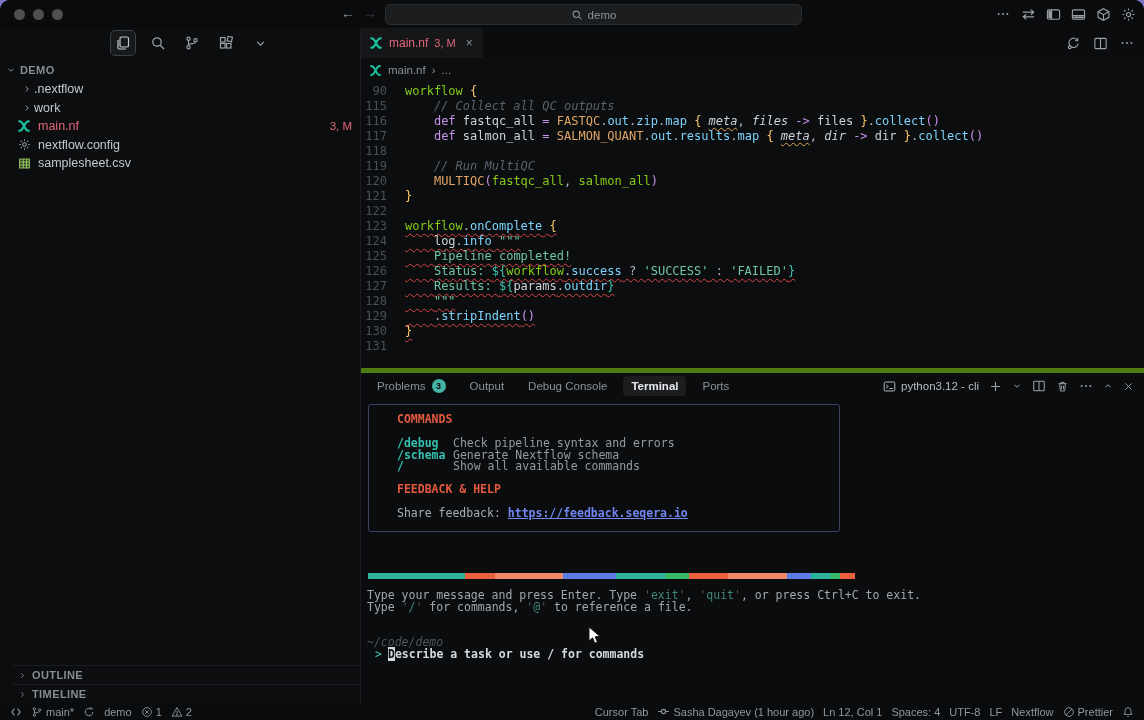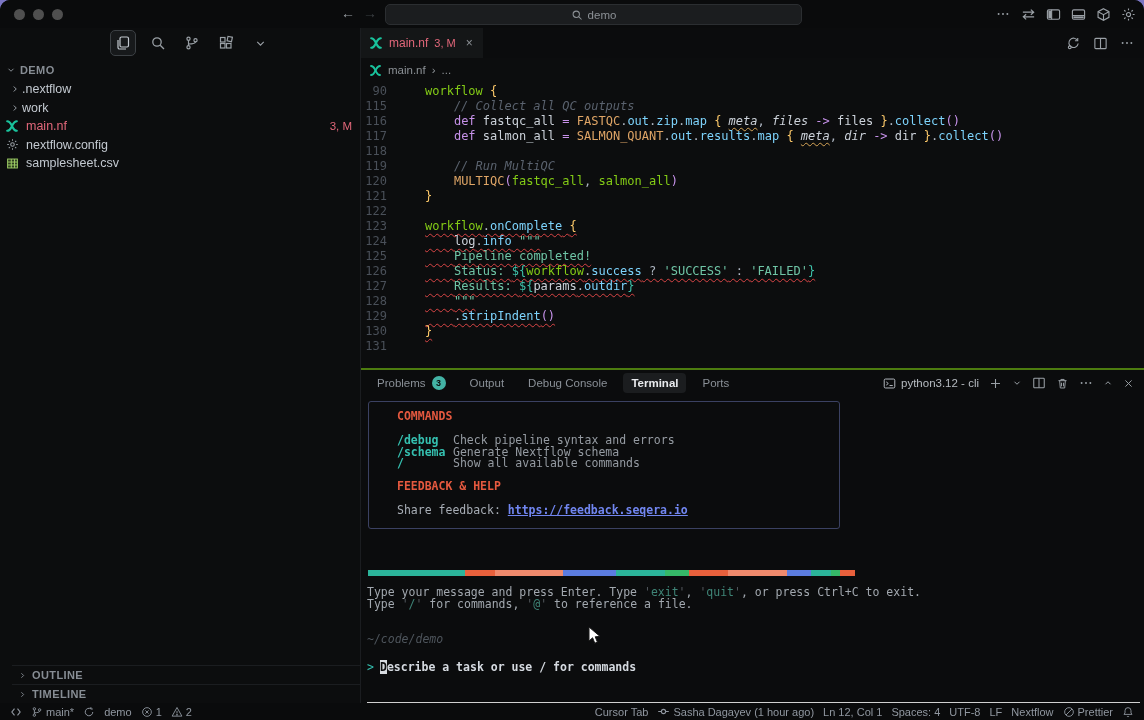--- a/index.html
+++ b/index.html
@@ -13,44 +13,44 @@
   .light{width:11px;height:11px;border-radius:50%;background:#4f4f4f;}
   .nav-arrow{position:absolute;left:341px;top:5px;color:#9aa0a6;font-size:14px;}
   .nav-arrow.fwd{left:363px;color:#3c4044;}
   .searchbox{position:absolute;left:385px;top:4px;width:415px;height:19px;background:#1b1d1f;border:1px solid #2b2e31;border-radius:5px;display:flex;align-items:center;justify-content:center;gap:5px;color:#8b9095;font-size:11.5px;}
   .tb-icons{position:absolute;right:8px;top:0;height:28px;display:flex;align-items:center;gap:9px;color:#9aa0a6;}
   .tb-icons .ic{width:16px;height:16px;display:inline-flex;align-items:center;justify-content:center;}
 
   
   .sidebar{position:absolute;left:0;top:28px;width:360px;bottom:17px;background:#0c0d0e;border-right:1px solid #1b1d20;}
   .editor{position:absolute;left:361px;top:28px;right:0;height:340px;background:#0c0d0e;}
-  .panel{position:absolute;left:361px;top:368px;right:0;bottom:17px;background:#0b0c0d;border-top:2px solid #4d7c0f;}
+  .panel{position:absolute;left:361px;top:368px;right:0;bottom:17px;background:#0b0c0d;border-top:5px solid #4d7c0f;}
 
   
   .activity-row{height:30px;display:flex;align-items:center;gap:10px;padding-left:110px;color:#9aa0a6;}
   .act-btn{width:24px;height:24px;display:flex;align-items:center;justify-content:center;border-radius:5px;}
   .act-btn.active{border:1px solid #3c4044;background:#17191b;}
   .tree-header{display:flex;align-items:center;gap:4px;color:#878d94;font-size:11px;font-weight:bold;letter-spacing:.4px;padding:6px 0 4px 6px;}
   .tree{font-size:12.5px;color:#c3c9d0;}
-  .tree-row{height:18.5px;display:flex;align-items:center;padding-left:4px;position:relative;}
+  .tree-row{height:18.5px;display:flex;align-items:center;padding-left:16px;position:relative;}
   .tree-row .chev{color:#9aa0a6;width:12px;margin-left:6px;}
   .tree-row .ficon{width:16px;display:inline-flex;justify-content:center;margin-right:6px;}
   .tree-row.modified{color:#e2677a;}
   .tree-row .badge{position:absolute;right:8px;color:#e2677a;font-size:11.5px;}
   .side-bottom{position:absolute;left:12px;right:0;bottom:0;}
   .side-sec{height:18px;display:flex;align-items:center;gap:5px;border-top:1px solid #1b1d20;color:#878d94;font-size:11px;font-weight:bold;letter-spacing:.4px;padding-left:6px;}
 
   
   .tabbar{height:30px;display:flex;align-items:center;position:relative;background:#0b0c0d;}
   .tab{height:30px;display:flex;align-items:center;gap:6px;background:#141617;padding:0 10px 0 8px;font-size:12px;color:#e2677a;}
   .tab .close{color:#8b9095;font-size:12px;margin-left:4px;}
   .tab-actions{position:absolute;right:10px;display:flex;gap:12px;color:#9aa0a6;}
   .breadcrumb{height:24px;display:flex;align-items:center;gap:6px;padding-left:8px;color:#8b9095;font-size:11.5px;}
   .code{position:absolute;left:0;top:56px;right:0;bottom:0;font-family:"DejaVu Sans Mono",monospace;font-size:12px;line-height:15px;white-space:pre;}
-  .code-line{display:flex;height:15px;gap:20px;}
+  .code-line{display:flex;height:15px;}
   .gutter{width:26px;text-align:right;color:#4a5059;flex:none;}
   .lc{padding-left:18px;color:#ccd2da;}
   .tk-kw{color:#84cc16}.tk-brace{color:#ffcb6b}.tk-cmt{color:#5a626e;font-style:italic}
   .tk-def{color:#c792ea}.tk-var{color:#ccd2da}.tk-cls{color:#dfa566}.tk-prop{color:#7dd3fc}
   .tk-punc{color:#aeb6c2}.tk-op{color:#c792ea}.tk-param{color:#ccd2da;font-style:italic}
   .tk-str{color:#6fc5a6}.tk-interp{color:#3ec3ab}.tk-pl{color:#ccd2da}
   .sq-red{text-decoration:underline wavy #d84545 1px;text-underline-offset:3px;}
   .tk-sq-orange{text-decoration:underline wavy #d7a556 1px;text-underline-offset:2px;}
   .ruler{position:absolute;right:0;top:0;bottom:0;width:12px;}
 
@@ -66,21 +66,21 @@
   .helpbox{position:absolute;left:1px;top:3px;width:472px;height:128px;border:1px solid #3b4162;border-radius:3px;padding:9px 0 12px 28px;box-sizing:border-box;}
   .h-orange{color:#e5593f;font-weight:bold;}
   .cmdrow{display:flex;}
   .cmdrow .cmd{color:#35c0b0;font-weight:bold;width:56px;flex:none;}
   .cmdrow .desc{color:#959ba2;}
   .feedback a{color:#7186f0;font-weight:bold;}
   .gradbar{position:absolute;left:1px;top:172px;width:487px;height:6px;}
   .hints{position:absolute;left:0px;top:189px;}
   .tok-g{color:#a2a8af}.tok-q{color:#54595f}.tok-qt{color:#3f8577}
   .cwd{position:absolute;left:0px;top:236px;color:#4e555c;font-style:italic;}
-  .promptline{position:absolute;left:0px;top:248px;color:#d5dae0;font-weight:bold;margin-top:16px;}
+  .promptline{position:absolute;left:8px;top:248px;color:#d5dae0;font-weight:bold;}
   .promptline .pchar{color:#35c0b0;margin-right:6px;font-weight:normal;}
   .blockcursor{background:#d7dbe0;color:#0c0d0e;}
   .inputbar{position:absolute;left:0px;top:304px;width:773px;height:15px;border:1px solid #d0d0d0;display:flex;align-items:center;padding-left:2px;box-sizing:border-box;font-size:11px;}
   .inputbar b{color:#e8e8e8;}
   .inputbar .rest{color:#9aa0a6;}
   .kbdhint{position:absolute;left:0;top:322px;width:773px;text-align:center;color:#50565c;font-size:10.5px;font-family:"DejaVu Sans",sans-serif;}
 
   
   .statusbar{position:absolute;left:0;right:0;bottom:0;height:17px;background:#0a0b0c;display:flex;align-items:center;justify-content:space-between;color:#9097a0;font-size:11px;padding:0 10px;}
   .sb-group{display:flex;align-items:center;gap:9px;}

